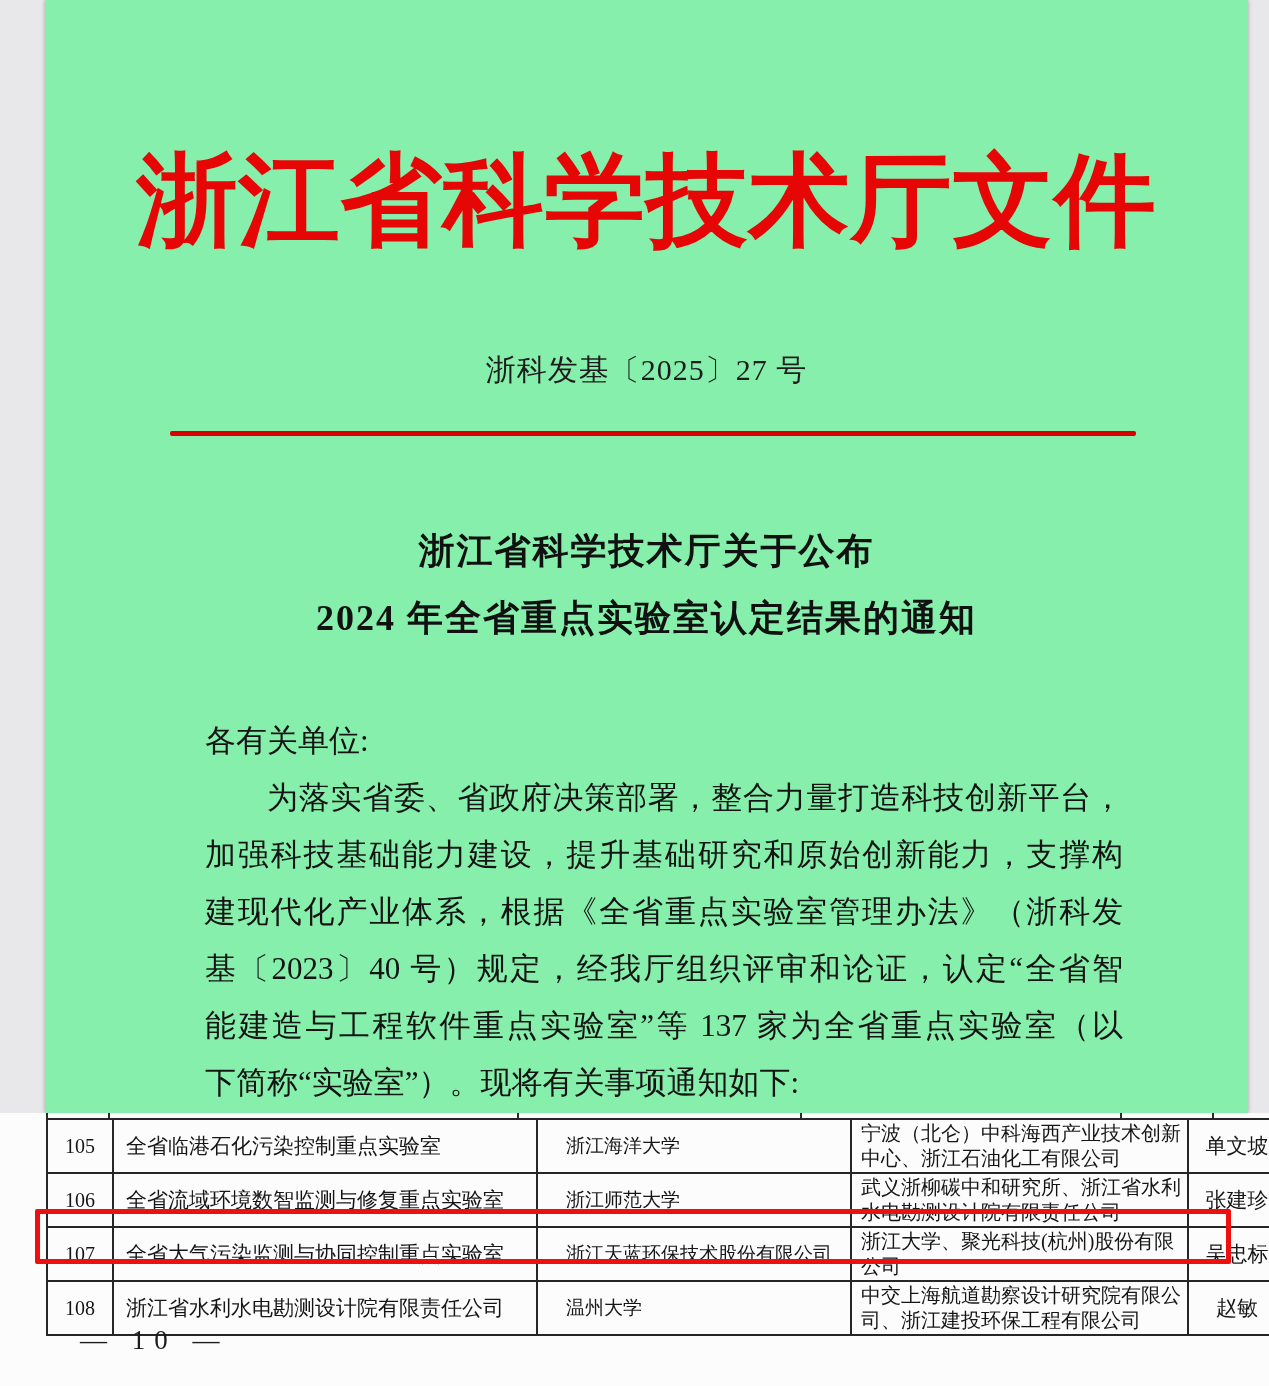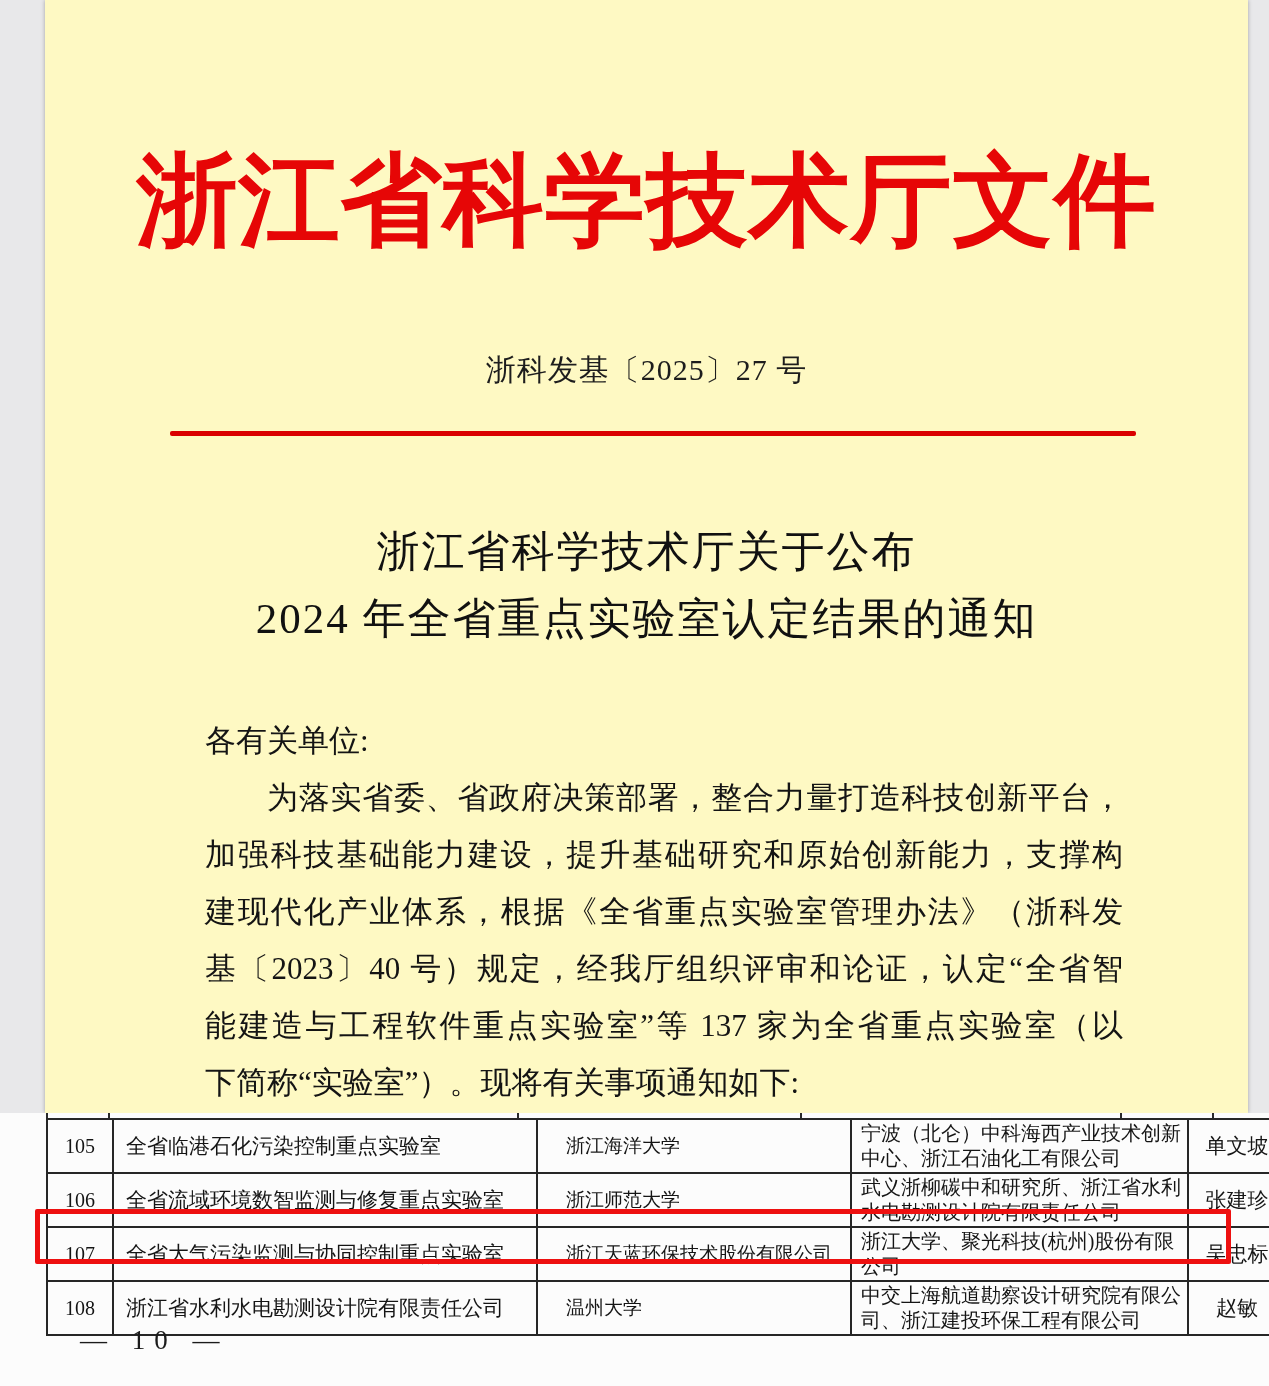--- a/index.html
+++ b/index.html
@@ -12,21 +12,21 @@
   .stage {
     position: relative;
     width: 1269px; height: 1386px;
     background: #e8e8ea;
     overflow: hidden;
   }
   
   .page {
     position: absolute;
     left: 45px; top: 0; width: 1203px; height: 1113px;
-    background: #fef9c3;
+    background: #86efac;
     box-shadow: 0 0 4px rgba(0,0,0,0.30);
   }
   .red-title {
     position: absolute;
     left: 0; right: 0; top: 134px;
     text-align: center;
     font-size: 101px;
     font-weight: bold;
     letter-spacing: 1px;
     color: #e60606;
@@ -44,22 +44,22 @@
     position: absolute;
     left: 125px; top: 431px;
     width: 966px; height: 5px;
     background: #da0000;
     border-radius: 2px;
   }
   .notice-title {
     position: absolute;
     left: 0; right: 0; top: 518px;
     text-align: center;
-    font-size: 43px;
-    font-weight: normal;
+    font-size: 36px;
+    font-weight: bold;
     line-height: 67px;
     letter-spacing: 2px;
     color: #111111;
   }
   .body-text {
     position: absolute;
     left: 160px; top: 712px;
     width: 918px;
     font-size: 31px;
     line-height: 57px;

